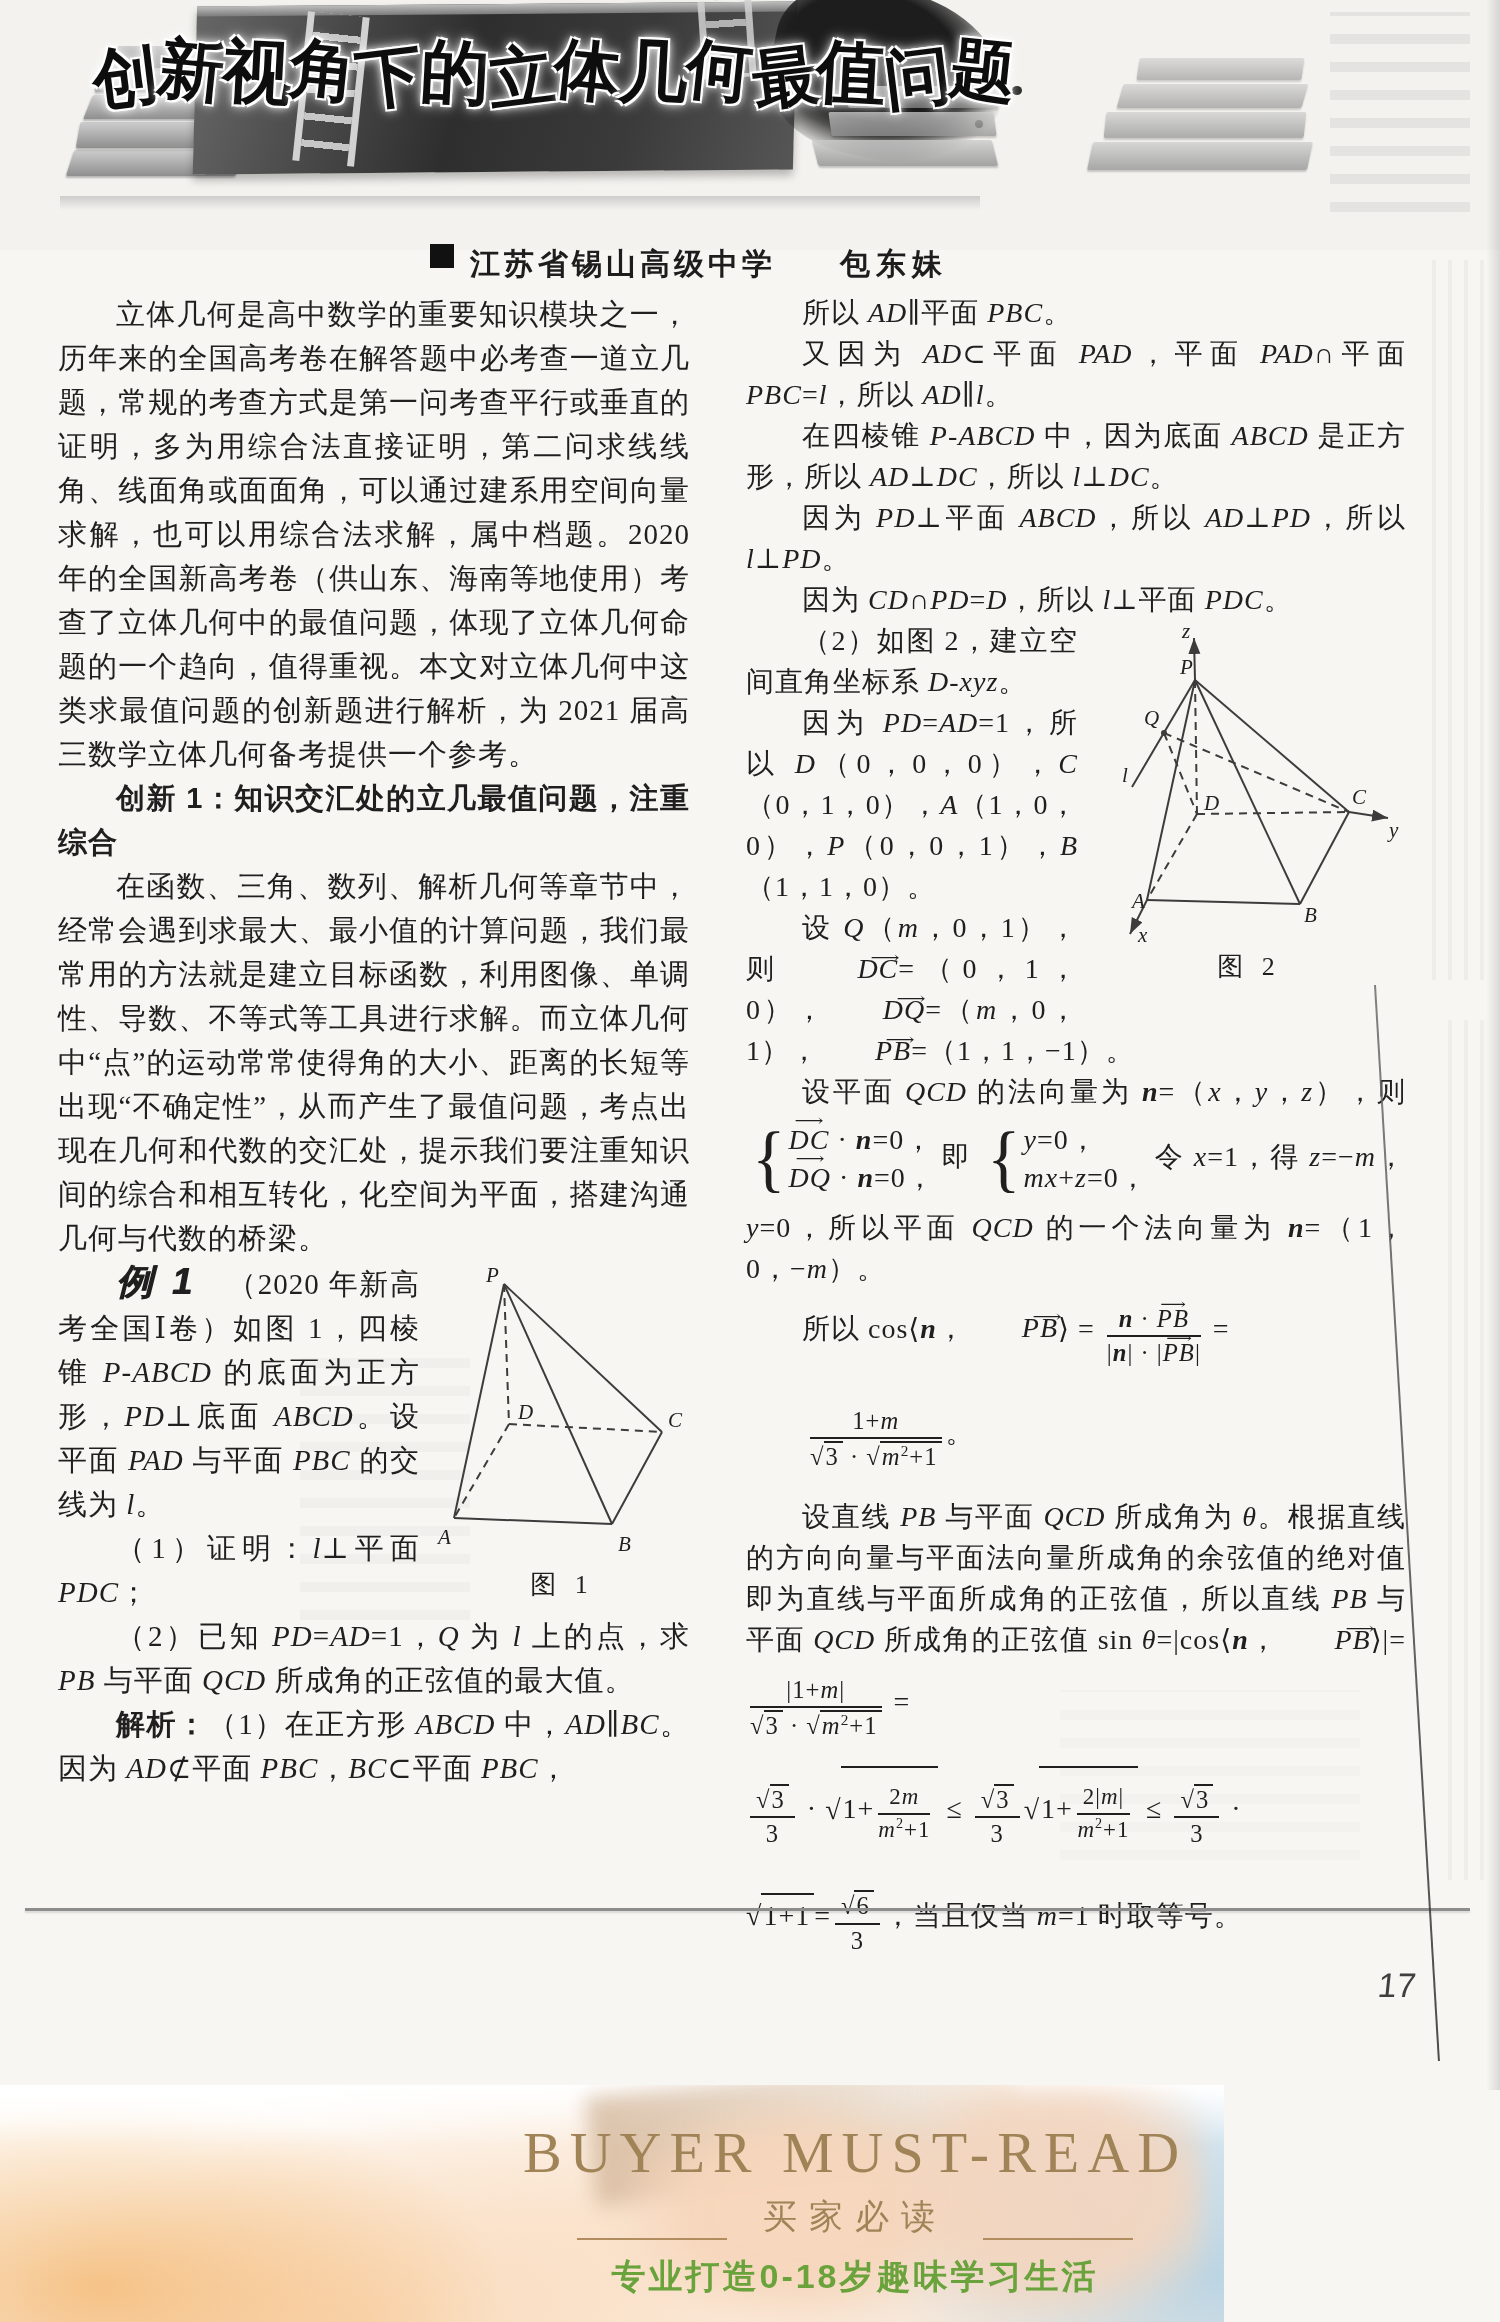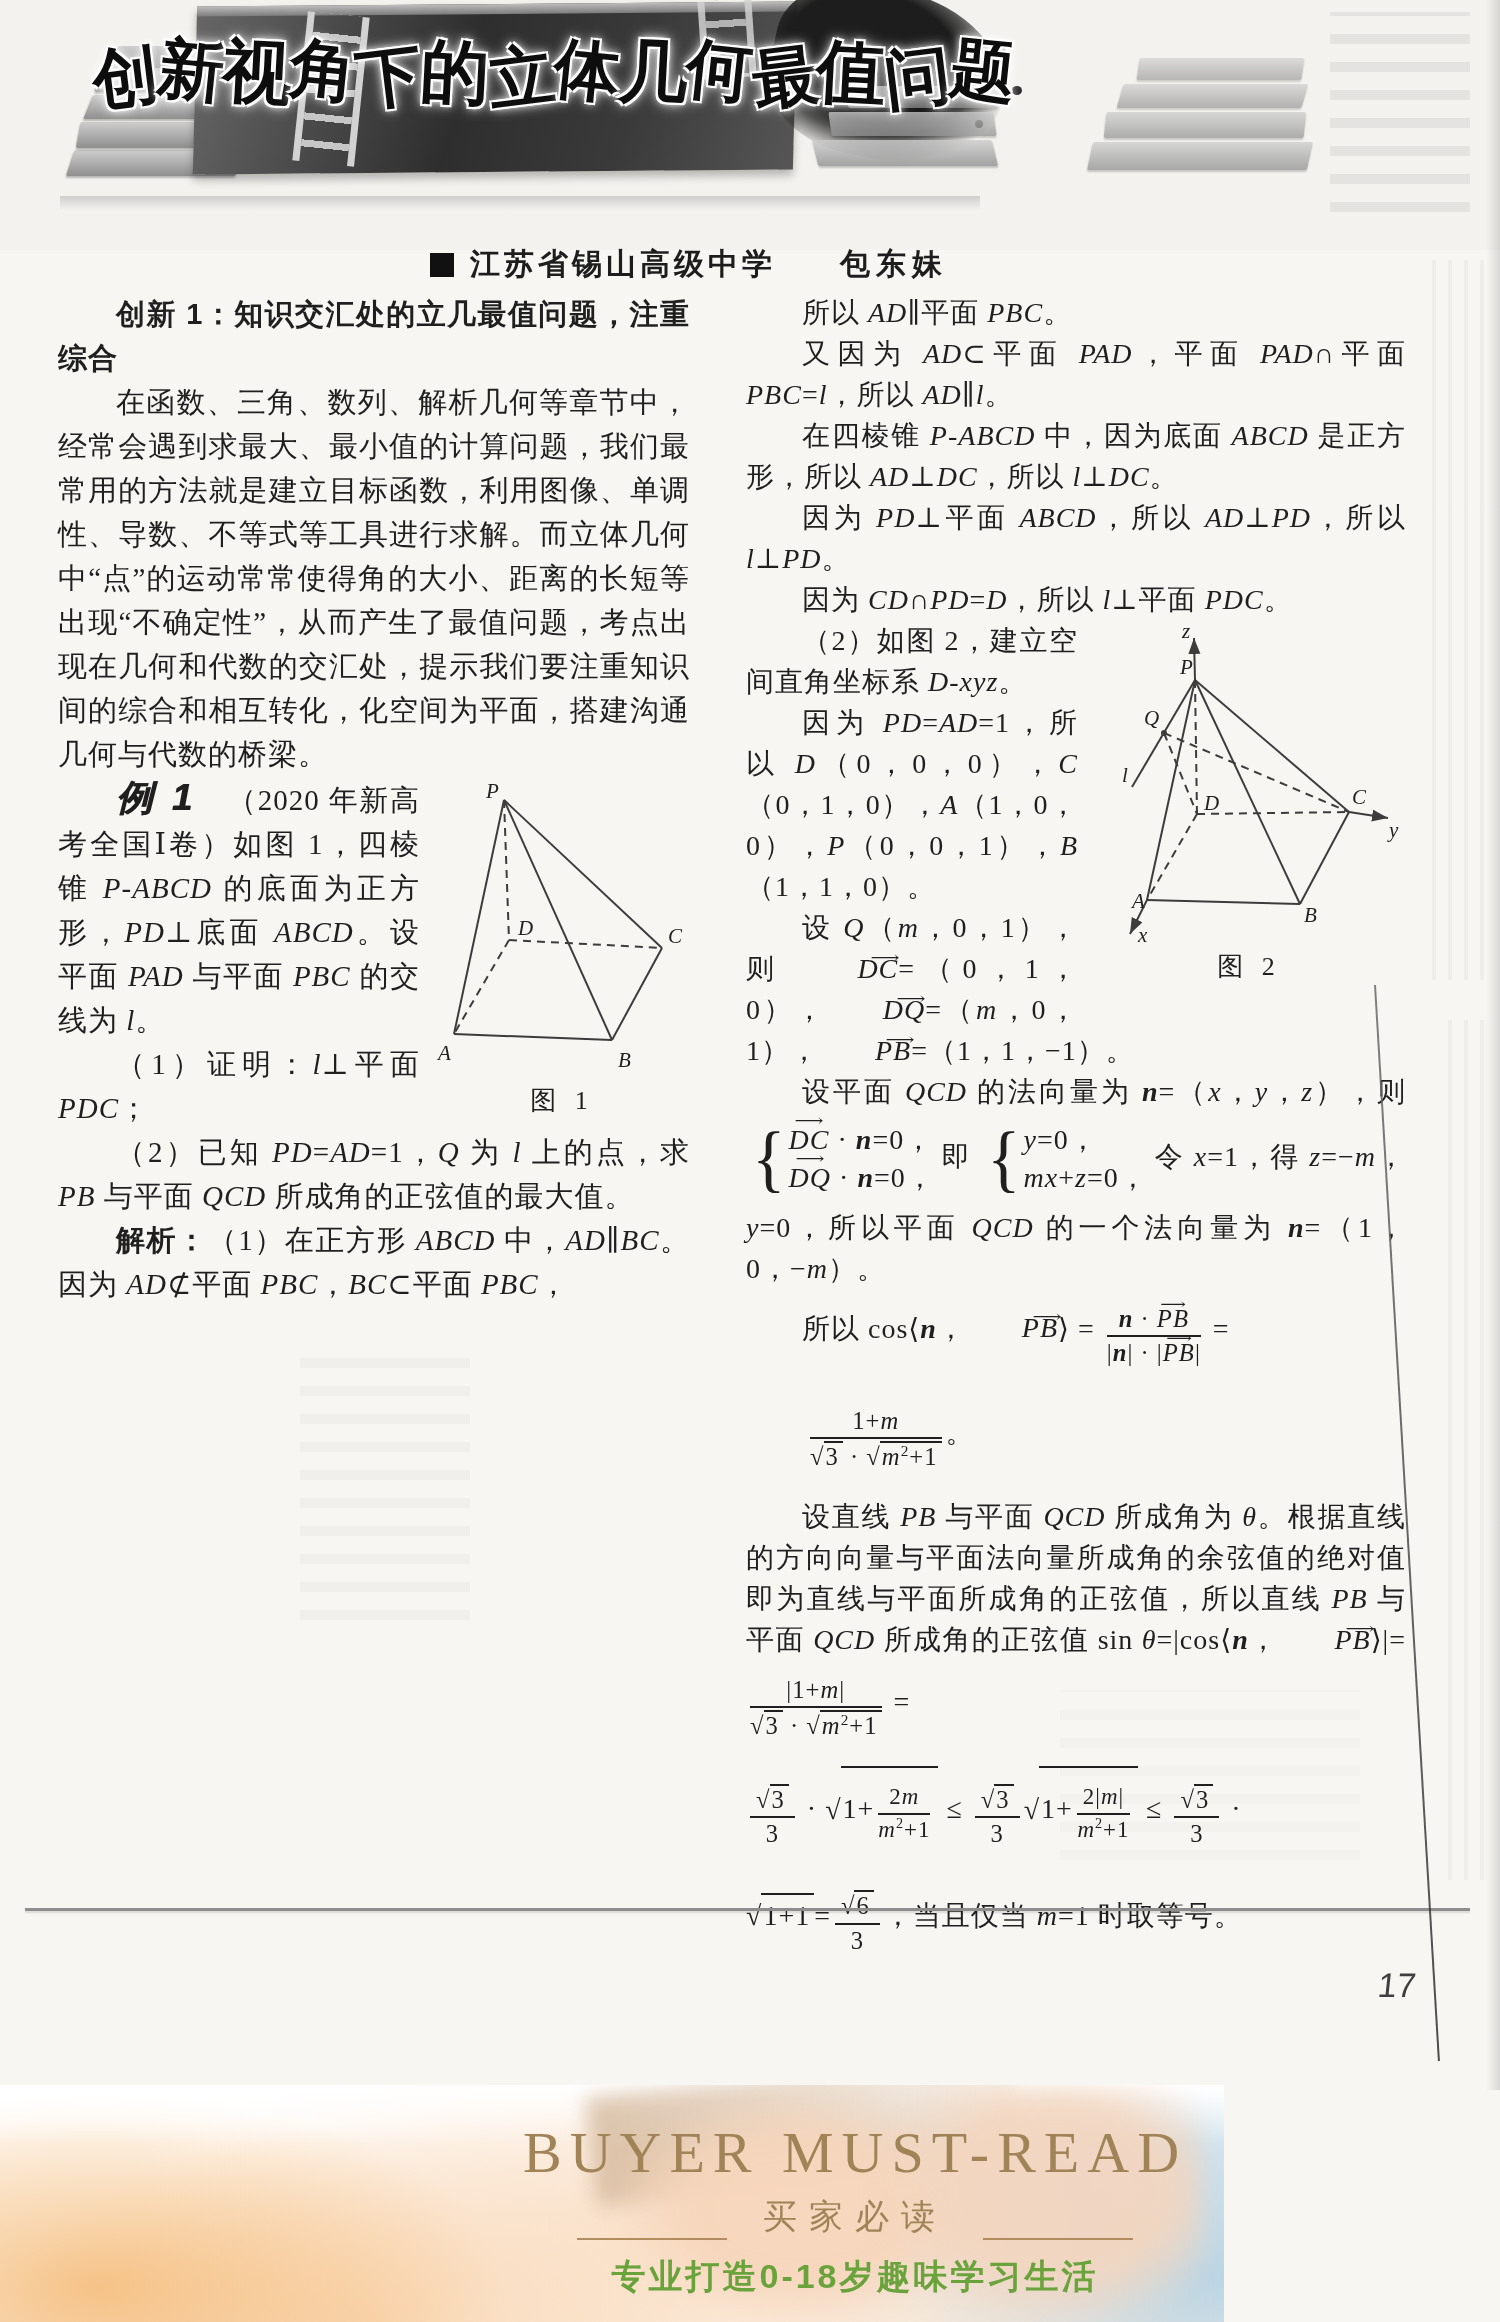--- a/index.html
+++ b/index.html
@@ -30,21 +30,21 @@
     display:inline-block;font-family:"Liberation Sans","DejaVu Sans",sans-serif;font-weight:900;font-size:66px;color:#0d0d0d;
     text-shadow:0 0 4px #fff,0 0 8px #fff,2px 2px 0 #fff,-2px -2px 0 #fff,2px -2px 0 #fff,-2px 2px 0 #fff,0 0 14px #fff;}
   .banner-title span:nth-child(odd){transform:rotate(-7deg) translateY(5px);}
   .banner-title span:nth-child(even){transform:rotate(6deg) translateY(-2px);}
   .banner-title span:nth-child(3n){transform:rotate(3deg) scale(1.05);}
   
   .bleed{position:absolute;pointer-events:none;}
   .bleed.rows{background:repeating-linear-gradient(0deg,rgba(110,110,110,.14) 0 10px,transparent 10px 28px);}
   .bleed.cols{background:repeating-linear-gradient(90deg,rgba(110,110,110,.12) 0 4px,transparent 4px 16px);}
   
-  .byline{position:absolute;left:430px;top:244px;width:640px;display:flex;align-items:center;gap:16px;
+  .byline{position:absolute;left:430px;top:244px;width:640px;display:flex;align-items:flex-start;gap:16px;
     font-size:30px;font-weight:600;color:#1d1d1d;letter-spacing:4px;}
   .byline .sq{width:24px;height:24px;background:#111;flex:0 0 auto;}
   .byline .author{margin-left:48px;letter-spacing:6px;}
   
   .col{position:absolute;top:292px;text-align:justify;text-justify:inter-character;color:#1f1f1f;}
   #col-left{left:58px;width:632px;font-size:29px;line-height:44px;letter-spacing:1px;}
   #col-right{left:746px;width:660px;font-size:28px;line-height:41px;letter-spacing:1px;}
   .para{margin:0;}
   .para.indent{text-indent:2em;}
   .para.disp{text-indent:0;margin:8px 0 8px 60px;}
@@ -153,20 +153,21 @@
 <div class="bleed cols" style="left:1448px;top:1020px;width:45px;height:860px;opacity:.5;"></div>
 <div class="bleed rows" style="left:1060px;top:1690px;width:300px;height:170px;opacity:.22;"></div>
 
 <div class="byline">
   <span class="sq"></span>
   <span>江苏省锡山高级中学</span>
   <span class="author">包东妹</span>
 </div>
 
 <div class="col" id="col-left">
+    <p class="para indent"><span class="mc">立体几何是高中数学的重要知识模块之一，历年来的全国高考卷在解答题中必考查一道立几题，常规的考查方式是第一问考查平行或垂直的证明，多为用综合法直接证明，第二问求线线角、线面角或面面角，可以通过建系用空间向量求解，也可以用综合法求解，属中档题。2020 年的全国新高考卷（供山东、海南等地使用）考查了立体几何中的最值问题，体现了立体几何命题的一个趋向，值得重视。本文对立体几何中这类求最值问题的创新题进行解析，为 2021 届高三数学立体几何备考提供一个参考。</span></p>
     <p class="para indent"><span class="bold-cn">创新 1：知识交汇处的立几最值问题，注重综合</span></p>
     <p class="para indent"><span class="mc">在函数、三角、数列、解析几何等章节中，经常会遇到求最大、最小值的计算问题，我们最常用的方法就是建立目标函数，利用图像、单调性、导数、不等式等工具进行求解。而立体几何中“点”的运动常常使得角的大小、距离的长短等出现“不确定性”，从而产生了最值问题，考点出现在几何和代数的交汇处，提示我们要注重知识间的综合和相互转化，化空间为平面，搭建沟通几何与代数的桥梁。</span></p>
     <figure class="fig" id="figure1">
     <svg viewBox="0 0 250 295" width="250" height="295">
       <path class="edge" d="M70,18 L20,252"></path>
       <path class="edge" d="M70,18 L178,258"></path>
       <path class="edge" d="M70,18 L228,166"></path>
       <path class="edge" d="M20,252 L178,258"></path>
       <path class="edge" d="M178,258 L228,166"></path>
       <path class="edge dash" d="M70,18 L75,158"></path>

